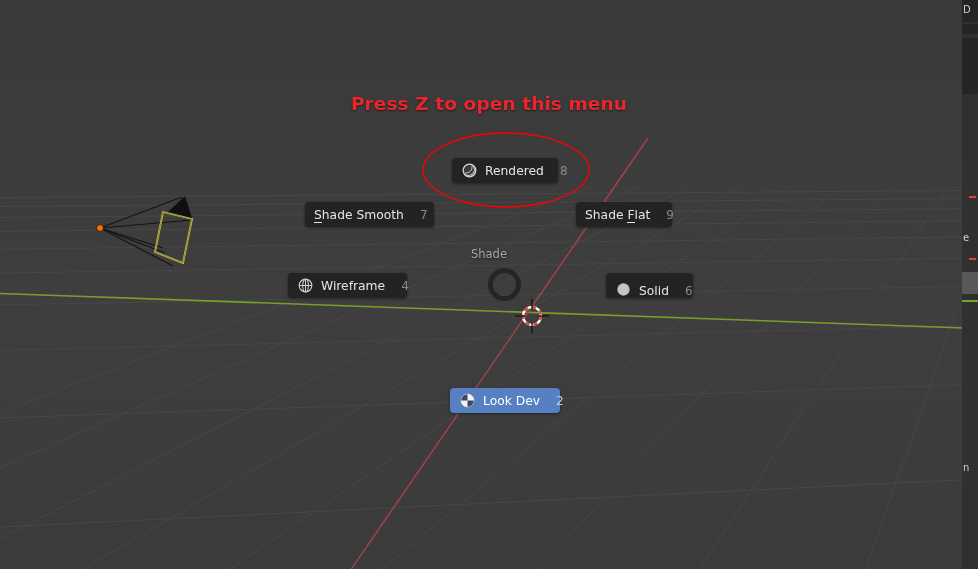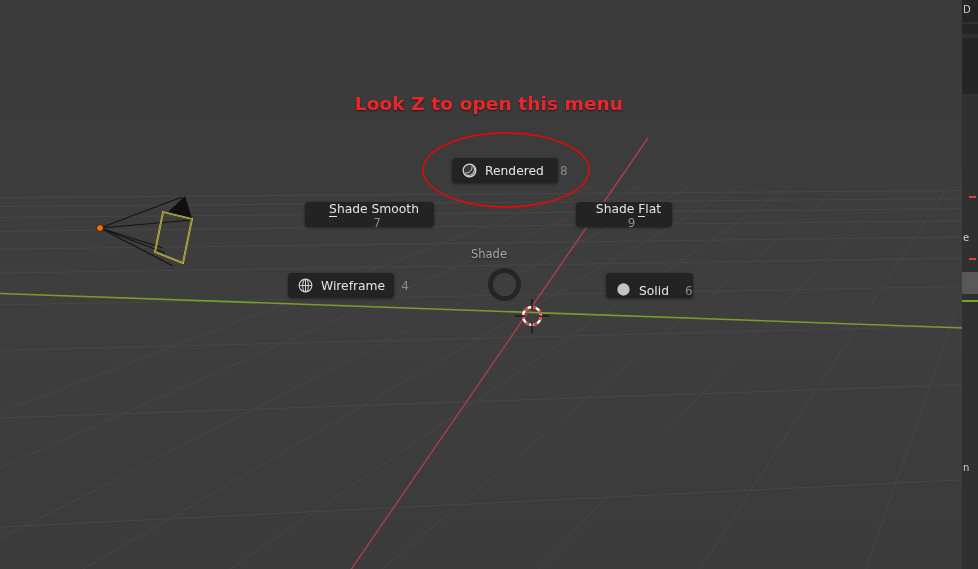--- a/index.html
+++ b/index.html
@@ -104,21 +104,20 @@
   }
 
   .pie-item .icon {
     width: 17px;
     height: 17px;
     margin-right: 7px;
     flex: 0 0 auto;
     display: block;
   }
   .pie-item.no-icon {
-    flex-direction: column;
   }
 
   .pie-label {
     color: #e4e4e4;
     font-size: 12.3px;
     flex: 1 1 auto;
   }
   .pie-item.highlight .pie-label {
     color: #ffffff;
   }
@@ -135,21 +134,21 @@
     flex: 0 0 auto;
   }
   .pie-item.highlight .pie-key {
     color: #c2d0e6;
   }
 
   
   #item-rendered     { left: 452px; top: 158px; width: 106px; }
   #item-shade-smooth { left: 305px; top: 202px; width: 129px; }
   #item-shade-flat   { left: 576px; top: 202px; width: 96px; }
-  #item-wireframe    { left: 288px; top: 273px; width: 106px; }
+  #item-wireframe    { left: 288px; top: 273px; width: 119px; }
   #item-solid        { left: 606px; top: 273px; width: 87px; align-items: flex-end; }
   #item-lookdev      { left: 450px; top: 388px; width: 110px; }
 
   
   .annotation {
     position: absolute;
     left: 0; top: 0;
     width: 978px;
     height: 569px;
     pointer-events: none;
@@ -276,21 +275,21 @@
           <line x1="532" y1="323" x2="532" y2="333"></line>
           <line x1="515" y1="316" x2="525" y2="316"></line>
           <line x1="539" y1="316" x2="549" y2="316"></line>
         </g>
       </g>
     </svg>
   </div>
 
   <div class="pie-layer">
 
-    <div class="pie-title">Look Z to open this menu</div>
+    <div class="pie-title">Press Z to open this menu</div>
 
     <div class="pie-center-label">Shade</div>
 
     <div class="pie-center-ring"></div>
 
     <div class="pie-item" id="item-rendered">
       <svg class="icon" viewBox="0 0 18 18">
         <circle cx="9" cy="9" r="6.7" fill="#3a3a3a" stroke="#d5d5d5" stroke-width="1.3"></circle>
         <path d="M3.6,11.6 A6.7,6.7 0 0 0 11.6,3.6" fill="none" stroke="#d5d5d5" stroke-width="1"></path>
         <path d="M4.6,13.6 A6.7,6.7 0 0 0 13.6,4.6" fill="none" stroke="#d5d5d5" stroke-width="1"></path>
@@ -322,20 +321,29 @@
     </div>
 
     <div class="pie-item" id="item-solid">
       <svg class="icon" viewBox="0 0 18 18">
         <circle cx="9" cy="9" r="6.5" fill="#c4c4c4"></circle>
       </svg>
       <span class="pie-label">Solid</span>
       <span class="pie-key">6</span>
     </div>
 
+    <div class="pie-item highlight" id="item-lookdev">
+      <svg class="icon" viewBox="0 0 18 18">
+        <circle cx="9" cy="9" r="6.7" fill="#f2f2f2" stroke="#ffffff" stroke-width="0.8"></circle>
+        <path d="M9,9 L9,2.3 A6.7,6.7 0 0 0 2.3,9 Z" fill="#3c4a5e"></path>
+        <path d="M9,9 L15.7,9 A6.7,6.7 0 0 1 9,15.7 Z" fill="#3c4a5e"></path>
+      </svg>
+      <span class="pie-label">Look Dev</span>
+      <span class="pie-key">2</span>
+    </div>
   </div>
 
   <svg class="annotation" viewBox="0 0 978 569">
     <ellipse cx="506" cy="170" rx="83" ry="37" fill="none" stroke="#ff0000" stroke-width="1.3"></ellipse>
   </svg>
 
   <div class="side-panel">
     <div class="sp-block" style="top:0px;  height:22px;"></div>
     <div class="sp-text" style="top:4px;">D</div>
     <div class="sp-block" style="top:24px; height:10px;"></div>

